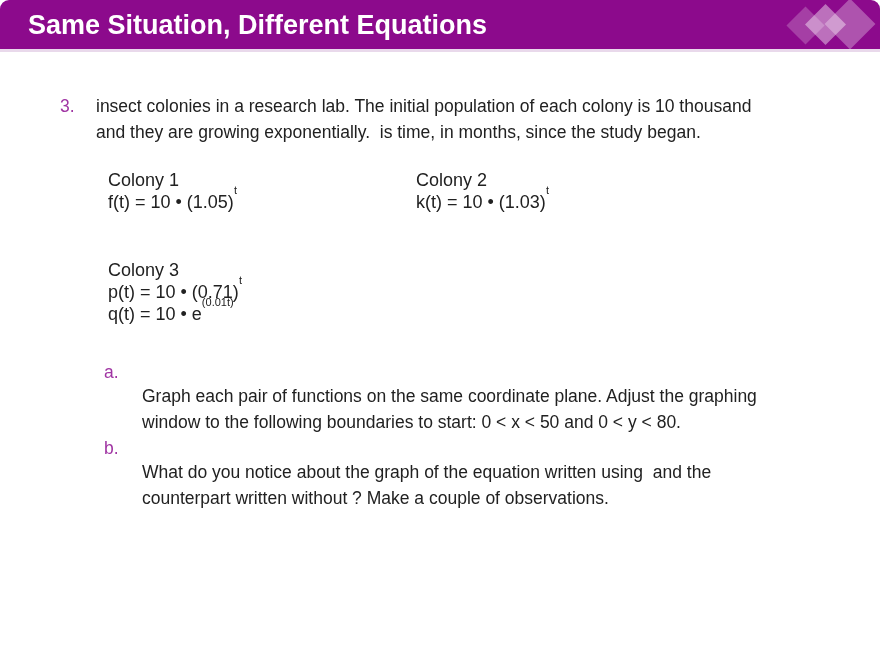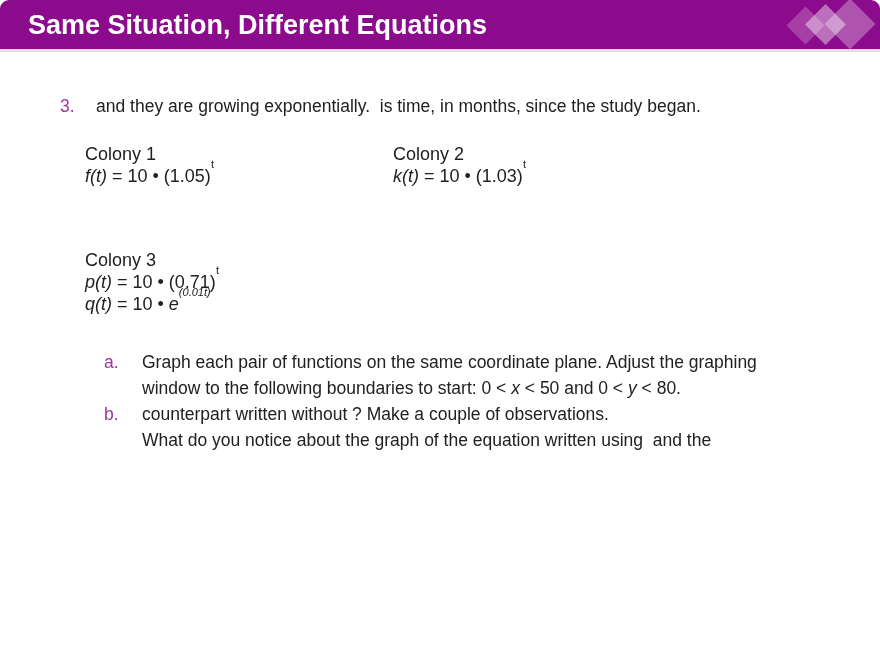--- a/index.html
+++ b/index.html
@@ -57,66 +57,67 @@
   .problem .num {
     flex: 0 0 36px;
     color: #A035A3;
   }
   .line { white-space: pre-wrap; }
 
   
   .colonies {
     display: grid;
     grid-template-columns: 308px auto;
-    row-gap: 62px;
-    margin: 24px 0 0 85px;
+    row-gap: 46px;
+    margin: 24px 0 0 108px;
     font-size: 18px;
     line-height: 22px;
   }
   .eq sup {
     font-size: 11px;
     position: relative;
     top: -7px;
     line-height: 0;
   }
-  .it { font-style: italic; }
+  .it { }
 
   
   .subitems {
     list-style: none;
     margin: 34px 0 0 104px;
     font-size: 17.5px;
     line-height: 26px;
   }
   .subitems li { display: flex; }
   .subitems .lbl {
     flex: 0 0 38px;
     color: #A035A3;
   }
-  .subitems .sub-text { max-width: 686px; }
+  .subitems .sub-text { max-width: 686px; margin-top: 24px; }
 </style>
 </head>
 <body>
 
 <div class="slide">
 
   <header class="titlebar">
     <h1 class="slide-title">Same Situation, Different Equations</h1>
     <div class="diamonds">
         <span class="d d1"></span>
         <span class="d d2"></span>
         <span class="d d3"></span>
       </div>
   </header>
 
   <main>
 
     <div class="problem">
       <span class="num">3.</span>
       <div class="ptext">
+        <div class="line">insect colonies in a research lab. The initial population of each colony is 10 thousand</div>
         <div class="line">and they are growing exponentially.  is time, in months, since the study began.</div>
       </div>
     </div>
 
     <div class="colonies">
 
       <div class="colony">
         <div class="ctitle">Colony 1</div>
         <div class="eq"><span class="it">f(t)</span><span> = 10 • </span><span>(1.05)</span><sup>t</sup></div>
       </div>
@@ -139,20 +140,20 @@
       <li>
         <span class="lbl">a.</span>
         <div class="sub-text">
           <div class="line">Graph each pair of functions on the same coordinate plane. Adjust the graphing</div>
           <div class="line"><span>window to the following boundaries to start: 0 &lt; </span><span class="it">x</span><span> &lt; 50 and 0 &lt; </span><span class="it">y</span><span> &lt; 80.</span></div>
         </div>
       </li>
       <li>
         <span class="lbl">b.</span>
         <div class="sub-text">
+          <div class="line">What do you notice about the graph of the equation written using  and the</div>
           <div class="line">counterpart written without ? Make a couple of observations.</div>
-          <div class="line">What do you notice about the graph of the equation written using  and the</div>
         </div>
       </li>
     </ol>
 
   </main>
 </div>
 
 </body></html>

